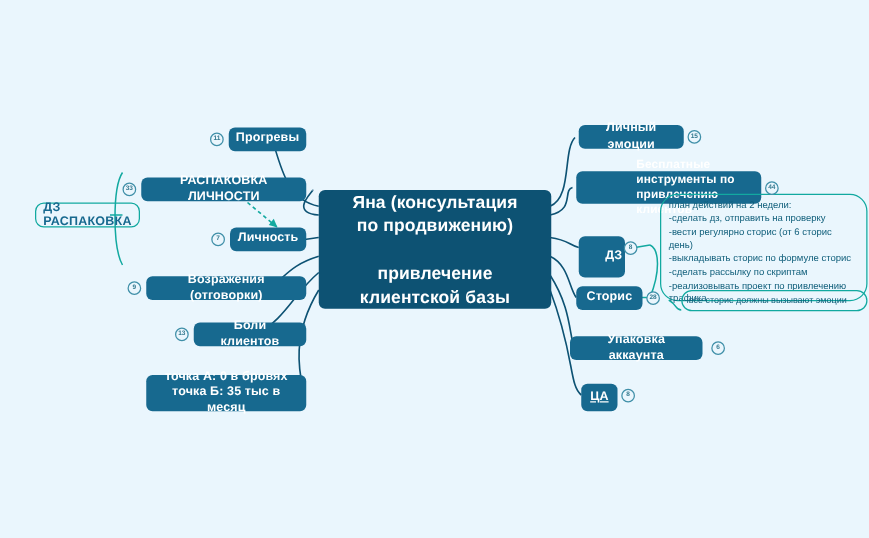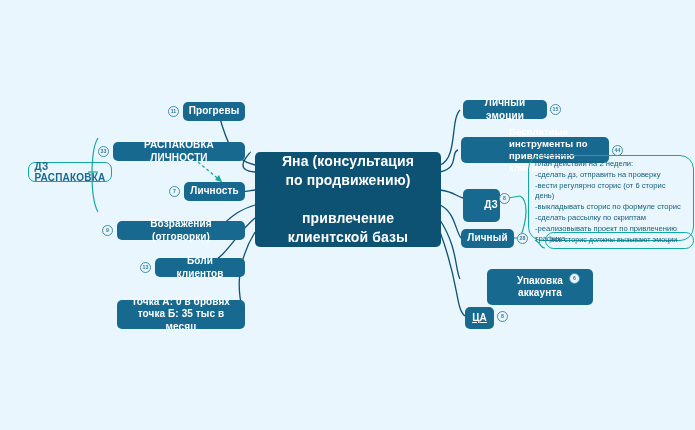--- a/index.html
+++ b/index.html
@@ -154,24 +154,24 @@
   <div class="node" style="left:463px; top:100px; width:84px; height:19px;">Личный эмоции</div>
   <div class="badge" style="left:550px; top:104px;">15</div>
 
   <div class="node wide-small" style="left:461px; top:137px; width:148px; height:26px;padding-left:48px;">Бесплатные инструменты по
 привлечению клиентов</div>
   <div class="badge" style="left:612px; top:145px;">44</div>
 
   <div class="node" style="left:463px; top:189px; width:33px; height:33px;padding-left:28px;">ДЗ</div>
   <div class="badge" style="left:499px; top:193px;">8</div>
 
-  <div class="node" style="left:461px; top:229px; width:53px; height:19px;">Личный</div>
+  <div class="node" style="left:461px; top:229px; width:53px; height:19px;">Сторис</div>
   <div class="badge" style="left:517px; top:233px;">28</div>
 
-  <div class="node" style="left:487px; top:269px; width:106px; height:36px;">Упаковка аккаунта</div>
+  <div class="node" style="left:456px; top:269px; width:106px; height:19px;">Упаковка аккаунта</div>
   <div class="badge" style="left:569px; top:273px;">6</div>
 
   <div class="node" style="left:465px; top:307px; width:29px; height:22px;text-decoration:underline;">ЦА</div>
   <div class="badge" style="left:497px; top:311px;">8</div>
 
   <div class="textbox" style="left:528px; top:155px; width:166px; height:86px;">план действий на 2 недели:
 -сделать дз, отправить на проверку
 -вести регулярно сторис (от 6 сторис
 день)
 -выкладывать сторис по формуле сторис

